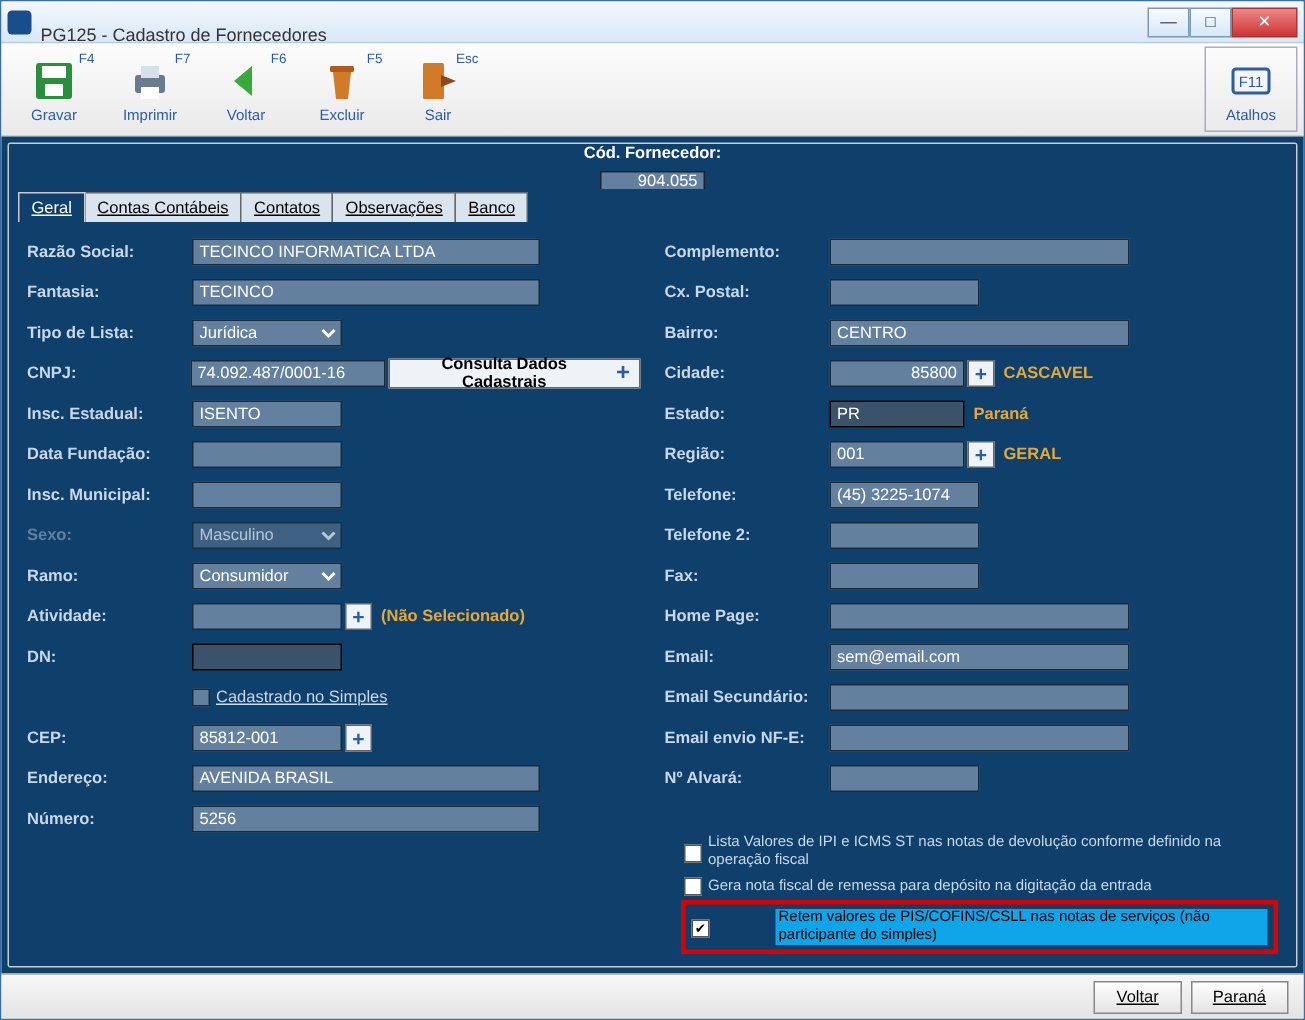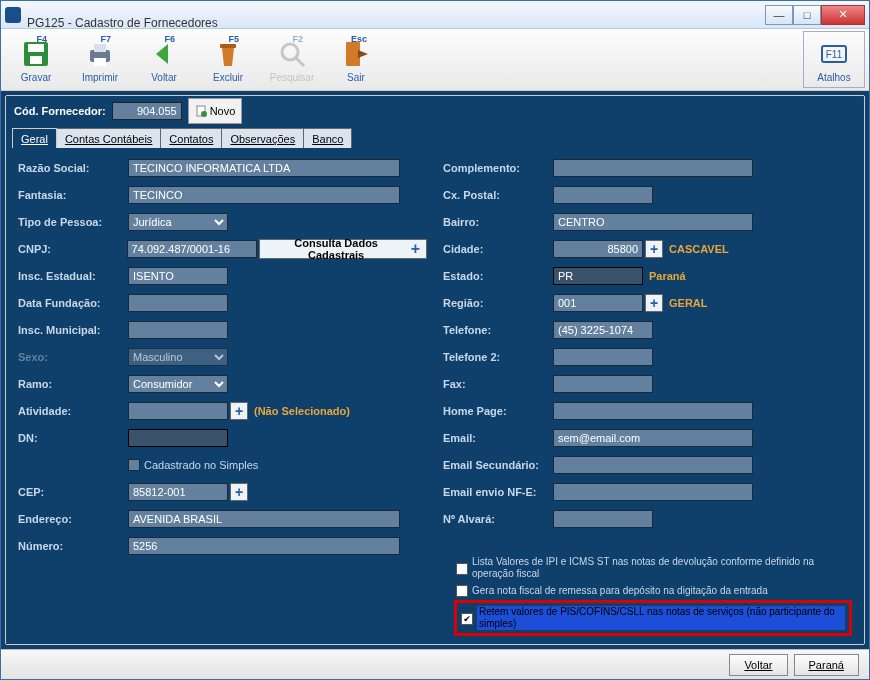--- a/index.html
+++ b/index.html
@@ -9,60 +9,60 @@
   
   .titlebar { height: 28px; background: linear-gradient(#f4f8fd, #d9e7f7); display: flex; align-items: center; padding: 0 4px; border-bottom: 1px solid #b5c9de; }
   .title-icon { width: 16px; height: 16px; background: #1a4d8c; border-radius: 3px; margin-right: 6px; }
   .title-text { font-size: 12px; color: #333; flex: 1; margin-top: 16px; }
   .win-btns { display: flex; gap: 0; }
   .win-btn { width: 28px; height: 20px; border: 1px solid #7a99b8; background: linear-gradient(#f7fbff, #d6e6f5); display: flex; align-items: center; justify-content: center; font-size: 11px; color: #333; cursor: pointer; }
   .win-btn.close { background: linear-gradient(#e88, #c33); color: #fff; border-color: #a33; width: 44px; }
   
   .toolbar { height: 62px; background: linear-gradient(#fdfdfd, #e9e9e9); border-bottom: 1px solid #ccc; display: flex; align-items: stretch; padding: 2px 4px; gap: 2px; }
   .tool-btn { width: 62px; display: flex; flex-direction: column; align-items: center; justify-content: center; border: 1px solid transparent; position: relative; cursor: pointer; padding-top: 2px; }
-  .tool-key { position: absolute; top: 2px; right: 19px; font-size: 9px; color: #2a5caa; font-weight: bold; }
+  .tool-key { position: absolute; top: 2px; right: 3px; font-size: 9px; color: #2a5caa; font-weight: normal; }
   .tool-icon { width: 32px; height: 32px; margin-bottom: 2px; }
   .tool-label { font-size: 10px; color: #2a5caa; }
   .tool-label.dim { color: #999; }
   .toolbar-spacer { flex: 1; }
   
   .content-wrap { flex: 1; background: #0f3f6b; padding: 4px; display: flex; flex-direction: column; overflow: hidden; }
   .inner-panel { flex: 1; background: #0f3f6b; display: flex; flex-direction: column; border: 1px solid #ccc; border-radius: 2px; overflow: hidden; }
   
-  .code-row { height: 30px; background: #0f3f6b; display: flex; align-items: center; padding: 0 8px; gap: 6px; }
+  .code-row { height: 30px; background: #0f3f6b; display: flex; align-items: center; padding: 0 8px; gap: 6px; flex-direction: column; }
   .code-row .lbl { color: #fff; font-size: 11px; font-weight: bold; }
   .code-input { width: 70px; height: 18px; background: #63819e; border: 1px solid #222; color: #fff; font-size: 11px; text-align: right; padding-right: 4px; }
   .novo-btn { height: 26px; padding: 0 6px; background: #f2f2f2; border: 1px solid #999; font-size: 11px; display: inline-flex; align-items: center; gap: 3px; cursor: pointer; }
   .novo-icon { width: 12px; height: 12px; display: inline-block; }
   
   .tabs { height: 22px; background: #0f3f6b; display: flex; align-items: flex-end; padding: 0 6px; }
   .tab { height: 20px; padding: 0 8px; background: #d9e4ee; border: 1px solid #666; border-bottom: none; font-size: 11px; display: flex; align-items: center; margin-right: -1px; cursor: pointer; color: #000; text-decoration: underline; }
   .tab.active { background: #0f3f6b; color: #fff; border-color: #ccc; text-decoration: underline; position: relative; z-index: 2; }
   
   .form-body { flex: 1; background: #0f3f6b; padding: 10px 12px 4px 12px; overflow: hidden; position: relative; }
   .columns { display: flex; gap: 16px; }
   .col { flex: 1; display: flex; flex-direction: column; gap: 7px; }
   .row { display: flex; align-items: center; min-height: 20px; }
   .row .label { width: 110px; font-size: 11px; font-weight: bold; color: #c8d8e8; }
   .row .label.dim { color: #63819e; }
   .row .after { font-size: 11px; font-weight: bold; color: #e8a838; margin-left: 6px; }
   .inp { height: 18px; background: #63819e; border: 1px solid #1a2a3a; color: #fff; font-size: 11px; padding: 0 4px; }
-  .inp.w1 { width: 272px; }
+  .inp.w1 { width: 232px; }
   .inp.w2 { width: 130px; }
   .inp.w3 { width: 100px; }
   .inp.w4 { width: 90px; }
   .inp.w5 { width: 200px; }
   .inp.right { text-align: right; }
   .inp.dark { background: #3a526a; border: 1px solid #000; }
   .sel { height: 18px; background: #63819e; border: 1px solid #1a2a3a; color: #fff; font-size: 11px; width: 100px; }
   .cons-btn { height: 20px; padding: 0 6px; background: #eef3f8; border: 1px solid #666; font-size: 11px; font-weight: bold; display: inline-flex; align-items: center; gap: 4px; cursor: pointer; margin-left: 2px; }
   .plus { width: 18px; height: 18px; background: #eef3f8; border: 1px solid #666; display: inline-flex; align-items: center; justify-content: center; color: #2a5caa; font-size: 14px; font-weight: bold; cursor: pointer; margin-left: 2px; }
   .chk-row { display: flex; align-items: center; gap: 4px; }
   .chk { width: 12px; height: 12px; background: #63819e; border: 1px solid #1a2a3a; }
-  .chk-label { font-size: 11px; color: #c8d8e8; }
+  .chk-label { font-size: 11px; color: #c8d8e8; text-decoration: underline; }
   
   .opts { position: absolute; right: 12px; bottom: 8px; left: 448px; display: flex; flex-direction: column; gap: 2px; }
   .opt-row { display: flex; align-items: center; gap: 4px; padding: 1px 2px; }
   .opt-row .chk2 { width: 12px; height: 12px; background: #fff; border: 1px solid #555; flex-shrink: 0; margin-top: 1px; display:flex; align-items:center; justify-content:center; font-size:9px; color:#000;}
   .opt-row .opt-label { font-size: 10px; color: #c8d8e8; line-height: 12px; }
   .highlight { border: 3px solid #d00; padding: 2px; }
   
   .footer { height: 30px; background: linear-gradient(#f7f7f7, #e3e3e3); border-top: 1px solid #bbb; display: flex; justify-content: flex-end; align-items: center; gap: 6px; padding-right: 10px; }
   .ft-btn { height: 22px; padding: 0 14px; background: linear-gradient(#fdfdfd, #e4e4e4); border: 1px solid #888; font-size: 11px; cursor: pointer; text-decoration: underline; }
   
@@ -108,28 +108,20 @@
         </svg>
       <span class="tool-label">Voltar</span>
     </div>
     <div class="tool-btn">
       <span class="tool-key">F5</span>
       <svg class="tool-icon" viewBox="0 0 32 32">
           <path d="M10 10 L22 10 L20 28 L12 28 Z" fill="#d07a2a"></path>
           <rect x="8" y="6" width="16" height="4" rx="1" fill="#b05a1a"></rect>
         </svg>
       <span class="tool-label">Excluir</span>
-    </div>
-    <div class="tool-btn" style="opacity:.5">
-      <span class="tool-key">F2</span>
-      <svg class="tool-icon" viewBox="0 0 32 32">
-          <circle cx="14" cy="14" r="8" fill="none" stroke="#999" stroke-width="3"></circle>
-          <line x1="20" y1="20" x2="28" y2="28" stroke="#999" stroke-width="3"></line>
-        </svg>
-      <span class="tool-label dim">Pesquisar</span>
     </div>
     <div class="tool-btn">
       <span class="tool-key">Esc</span>
       <svg class="tool-icon" viewBox="0 0 32 32">
           <rect x="6" y="4" width="14" height="24" rx="1" fill="#d07a2a"></rect>
           <path d="M18 12 L28 16 L18 20 Z" fill="#8a4a1a"></path>
         </svg>
       <span class="tool-label">Sair</span>
     </div>
     <div class="toolbar-spacer"></div>
@@ -170,21 +162,21 @@
           <div class="col">
             <div class="row">
                 <span class="label">Razão Social:</span>
                 <input class="inp w1" value="TECINCO INFORMATICA LTDA" style="">
               </div>
             <div class="row">
                 <span class="label">Fantasia:</span>
                 <input class="inp w1" value="TECINCO" style="">
               </div>
             <div class="row">
-                <span class="label">Tipo de Pessoa:</span>
+                <span class="label">Tipo de Lista:</span>
                 <select class="sel"><option>Jurídica</option></select>
               </div>
             <div class="row">
                 <span class="label">CNPJ:</span>
                 <input class="inp w2" value="74.092.487/0001-16" style="">
                 <button class="cons-btn">
                   <span>Consulta Dados Cadastrais</span>
                   <span style="color:#2a5caa;font-size:16px;font-weight:bold;">+</span>
                 </button>
               </div>
@@ -310,21 +302,21 @@
               <span class="chk2"></span>
               <span class="opt-label">Lista Valores de IPI e ICMS ST nas notas de devolução conforme definido na operação fiscal</span>
             </div>
           <div class="opt-row">
               <span class="chk2"></span>
               <span class="opt-label">Gera nota fiscal de remessa para depósito na digitação da entrada</span>
             </div>
           <div class="highlight">
             <div class="opt-row">
                 <span class="chk2">✔</span>
-                <span class="opt-label" style="color:#000;background:#1d4ed8;padding:0 2px;">Retem valores de PIS/COFINS/CSLL nas notas de serviços (não participante do simples)</span>
+                <span class="opt-label" style="color:#000;background:#0ea5e9;padding:0 2px;margin-left:40px;">Retem valores de PIS/COFINS/CSLL nas notas de serviços (não participante do simples)</span>
               </div>
           </div>
         </div>
       </div>
     </div>
   </div>
 
   <div class="footer">
     <button class="ft-btn">Voltar</button>
     <button class="ft-btn">Paraná</button>

